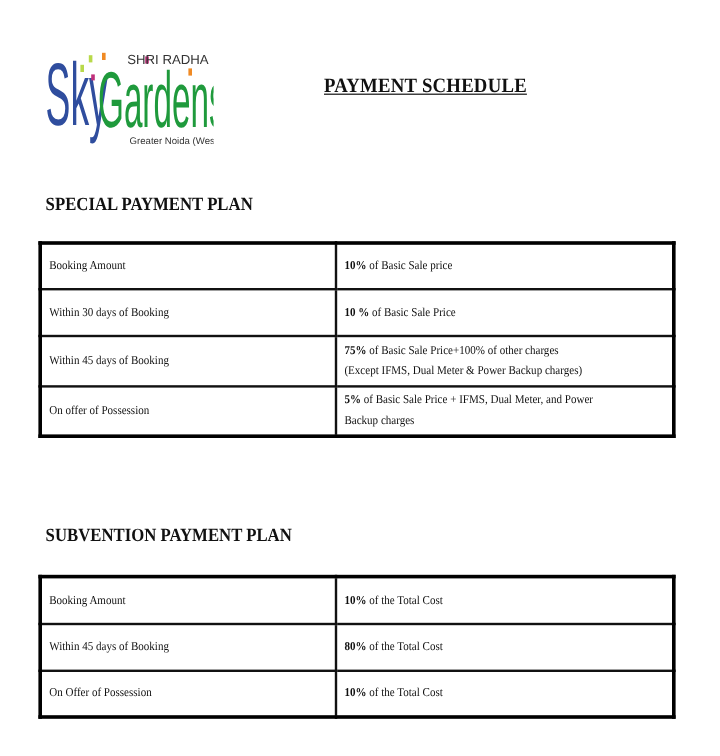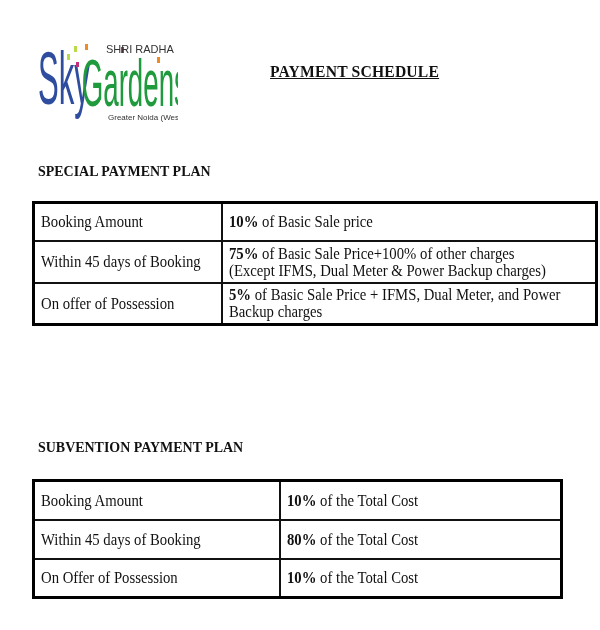--- a/index.html
+++ b/index.html
@@ -5,21 +5,21 @@
     html, body { margin: 0; padding: 0; background: #ffffff; }
     body { width: 600px; height: 630px; position: relative; overflow: hidden;
            font-family: "Liberation Serif", "DejaVu Serif", serif; color: #111; }
     .logo { position: absolute; left: 38px; top: 24px; width: 140px; height: 100px; }
     .logo svg { display: block; }
     .page-title { position: absolute; left: 270px; top: 62px; font-size: 17px; font-weight: bold;
                   text-decoration: underline; letter-spacing: 0.2px; transform: scaleX(0.92); transform-origin: left; }
     .section-title { position: absolute; left: 38px; font-size: 15.5px; font-weight: bold;
                      transform: scaleX(0.9); transform-origin: left; }
     table.plan { position: absolute; left: 32px; width: 531px; border-collapse: collapse;
-                 border: 3px solid #000; font-size: 16px; }
+                 border: 3px solid #000; font-size: 10px; }
     table.plan td { border: 2px solid #111; padding: 0 6px; vertical-align: middle; line-height: 17px; }
     table.plan td.label { width: 232px; }
     table.plan td .val-inner { display: inline-block; transform: scaleX(0.92); transform-origin: left; white-space: nowrap; }
     table.plan td.label span { display: inline-block; transform: scaleX(0.92); transform-origin: left; white-space: nowrap; }
     b.pct { font-weight: bold; }
   </style>
 </head>
 <body>
 
 <div class="logo">
@@ -45,20 +45,24 @@
 <div class="page-title">PAYMENT SCHEDULE</div>
 
 <div class="section-title" style="top:162px;">SPECIAL PAYMENT PLAN</div>
 
 <table class="plan" style="top:201px;">
   <tbody>
       <tr style="height:38px;">
     <td class="label"><span>Booking Amount</span></td>
     <td><span class="val-inner"><b class="pct">10%</b><span> of Basic Sale price</span></span></td>
   </tr>
+  <tr style="height:39px;">
+    <td class="label"><span>Within 30 days of Booking</span></td>
+    <td><span class="val-inner"><b class="pct">10 %</b><span> of Basic Sale Price</span></span></td>
+  </tr>
   <tr style="height:42px;">
     <td class="label"><span>Within 45 days of Booking</span></td>
     <td>
       <span class="val-inner"><b class="pct">75%</b><span> of Basic Sale Price+100% of other charges</span></span><br>
       <span class="val-inner">(Except IFMS, Dual Meter &amp; Power Backup charges)</span>
     </td>
   </tr>
   <tr style="height:42px;">
     <td class="label"><span>On offer of Possession</span></td>
     <td>

